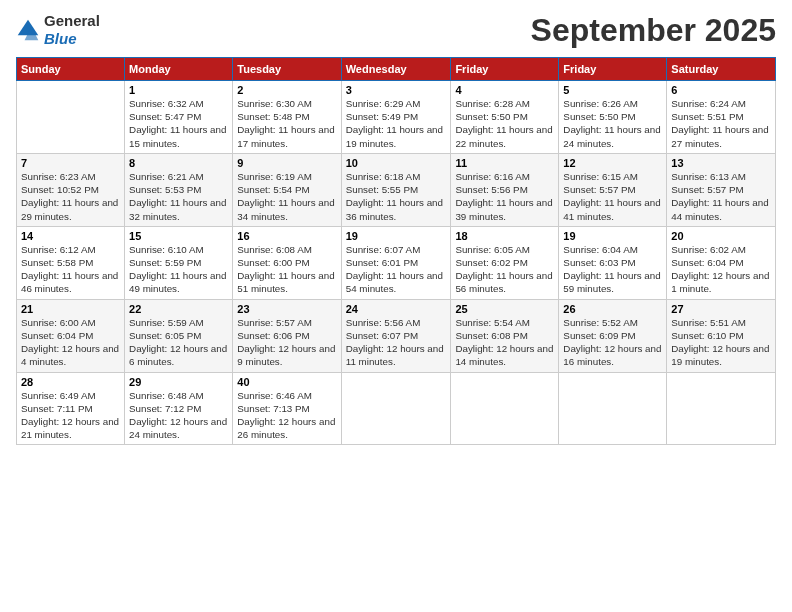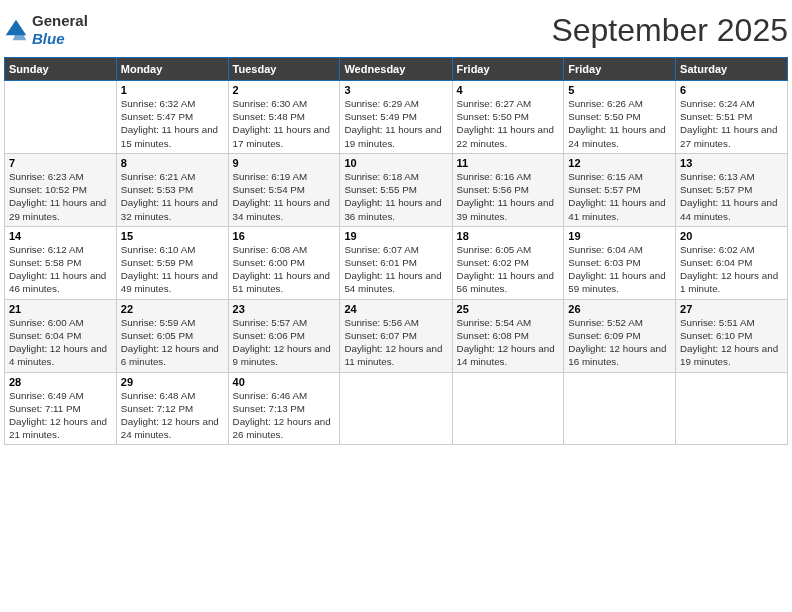--- a/index.html
+++ b/index.html
@@ -6,21 +6,21 @@
     body {
       width: 792px;
       height: 612px;
       font-family: Arial, sans-serif;
       background: #fff;
       overflow: hidden;
     }
     .page {
       width: 792px;
       height: 612px;
-      padding: 12px 4px;
+      padding: 12px 16px;
     }
     .header {
       display: flex;
       justify-content: space-between;
       align-items: flex-start;
       margin-bottom: 8px;
     }
     .logo {
       display: flex;
       align-items: center;
@@ -35,34 +35,34 @@
     .logo-blue { color: #1a6cb5; font-style: italic; }
     .logo-icon {
       width: 24px;
       height: 24px;
     }
     .title-area {
       text-align: right;
     }
     .month-title {
       font-size: 32px;
-      font-weight: normal;
+      font-weight: bold;
       color: #333;
     }
     .location {
       font-size: 13px;
       color: #555;
     }
     table {
       width: 100%;
       border-collapse: collapse;
       font-size: 10.5px;
     }
     thead tr th {
-      background: #404040;
+      background: #b91c1c;
       color: #fff;
       padding: 5px 4px;
       text-align: left;
       font-weight: bold;
       font-size: 11px;
       border: 1px solid #1a6cb5;
     }
     tbody tr td {
       border: 1px solid #ccc;
       vertical-align: top;
@@ -142,21 +142,21 @@
           </td>
           <td>
             <span class="day-num">3</span>
             <div class="day-info">Sunrise: 6:29 AM
 Sunset: 5:49 PM
 Daylight: 11 hours
 and 19 minutes.</div>
           </td>
           <td>
             <span class="day-num">4</span>
-            <div class="day-info">Sunrise: 6:27 AM
+            <div class="day-info">Sunrise: 6:28 AM
 Sunset: 5:50 PM
 Daylight: 11 hours
 and 22 minutes.</div>
           </td>
           <td>
             <span class="day-num">5</span>
             <div class="day-info">Sunrise: 6:26 AM
 Sunset: 5:50 PM
 Daylight: 11 hours
 and 24 minutes.</div>

